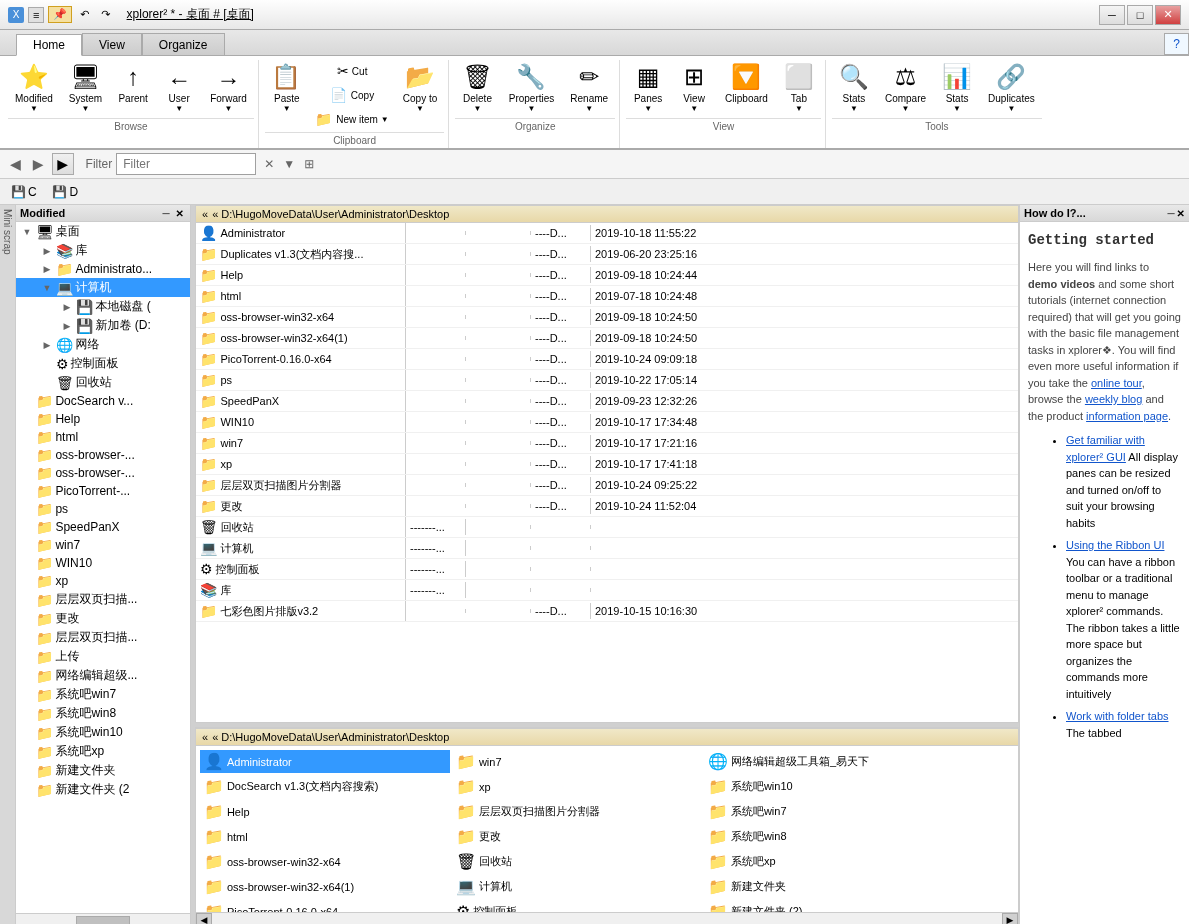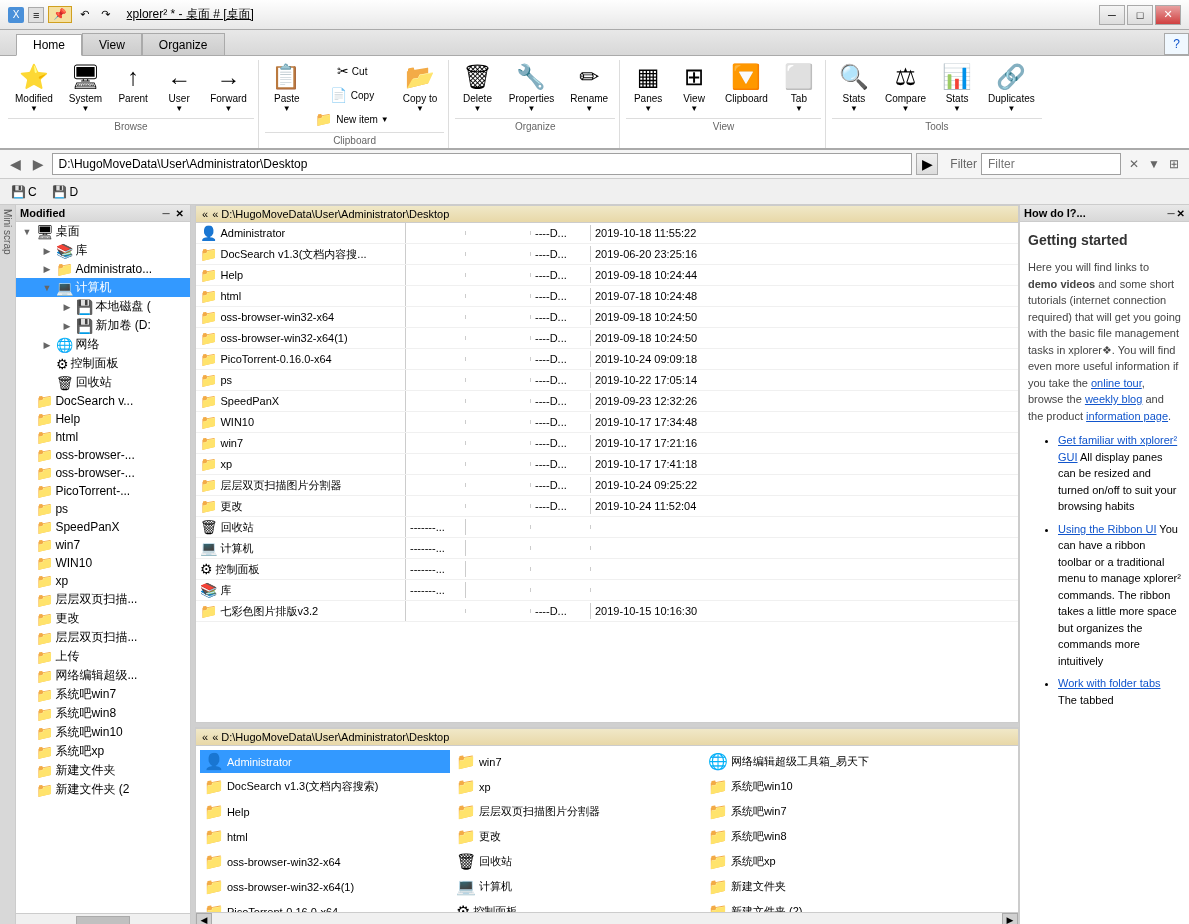--- a/index.html
+++ b/index.html
@@ -288,24 +288,24 @@
       flex-direction: column;
       font-size: 11px;
       overflow: hidden;
     }
     .help-content {
       padding: 8px;
       overflow-y: auto;
       flex: 1;
       line-height: 1.5;
     }
-    .help-content h2 { font-size: 14px; color: #333; margin-bottom: 8px; }
+    .help-content h2 { font-size: 14px; color: #333; margin-bottom: 8px; font-family: Liberation Mono, monospace; }
     .help-content p { margin-bottom: 8px; color: #444; }
     .help-content a { color: #1155cc; text-decoration: underline; cursor: pointer; }
-    .help-content li { margin-left: 16px; margin-bottom: 6px; }
+    .help-content li { margin-left: 24px; margin-bottom: 6px; }
 
     
     .mini-scrap {
       writing-mode: vertical-rl;
       background: #d8d8d8;
       font-size: 10px;
       padding: 4px 2px;
       border-right: 1px solid #ccc;
       color: #555;
     }
@@ -524,21 +524,20 @@
         </div>
       </div>
       <div class="ribbon-group-label">Tools</div>
     </div>
   </div>
 </div>
 
 <div class="address-bar">
   <div style="font-size:14px;color:#666;cursor:pointer;padding:0 4px;">◀</div>
   <div style="font-size:14px;color:#666;cursor:pointer;padding:0 4px;">▶</div>
-  <input class="address-input" type="text" value="D:\HugoMoveData\User\Administrator\Desktop" style="">
   <div style="display:flex;gap:2px;">
     <div class="address-arrow">▶</div>
   </div>
   <span style="font-size:12px;color:#666;margin-left:8px;">Filter</span>
   <input class="filter-input" type="text" placeholder="Filter" style="">
   <div class="filter-icons">
     <div class="filter-icon">✕</div>
     <div class="filter-icon">▼</div>
     <div class="filter-icon">⊞</div>
   </div>
@@ -778,21 +777,21 @@
         <span>Administrator</span>
       </div>
       <div class="col-ext"><folder></folder></div>
       <div class="col-size" style="text-align:right;"></div>
       <div class="col-attr">----D...</div>
       <div class="col-modified">2019-10-18 11:55:22</div>
     </div>
             <div class="file-row">
       <div class="col-name">
         <span class="file-icon">📁</span>
-        <span>DocSearch v1.3(文档内容搜...</span>
+        <span>Duplicates v1.3(文档内容搜...</span>
       </div>
       <div class="col-ext"><folder></folder></div>
       <div class="col-size" style="text-align:right;"></div>
       <div class="col-attr">----D...</div>
       <div class="col-modified">2019-06-20 23:25:16</div>
     </div>
             <div class="file-row">
       <div class="col-name">
         <span class="file-icon">📁</span>
         <span>Help</span>

